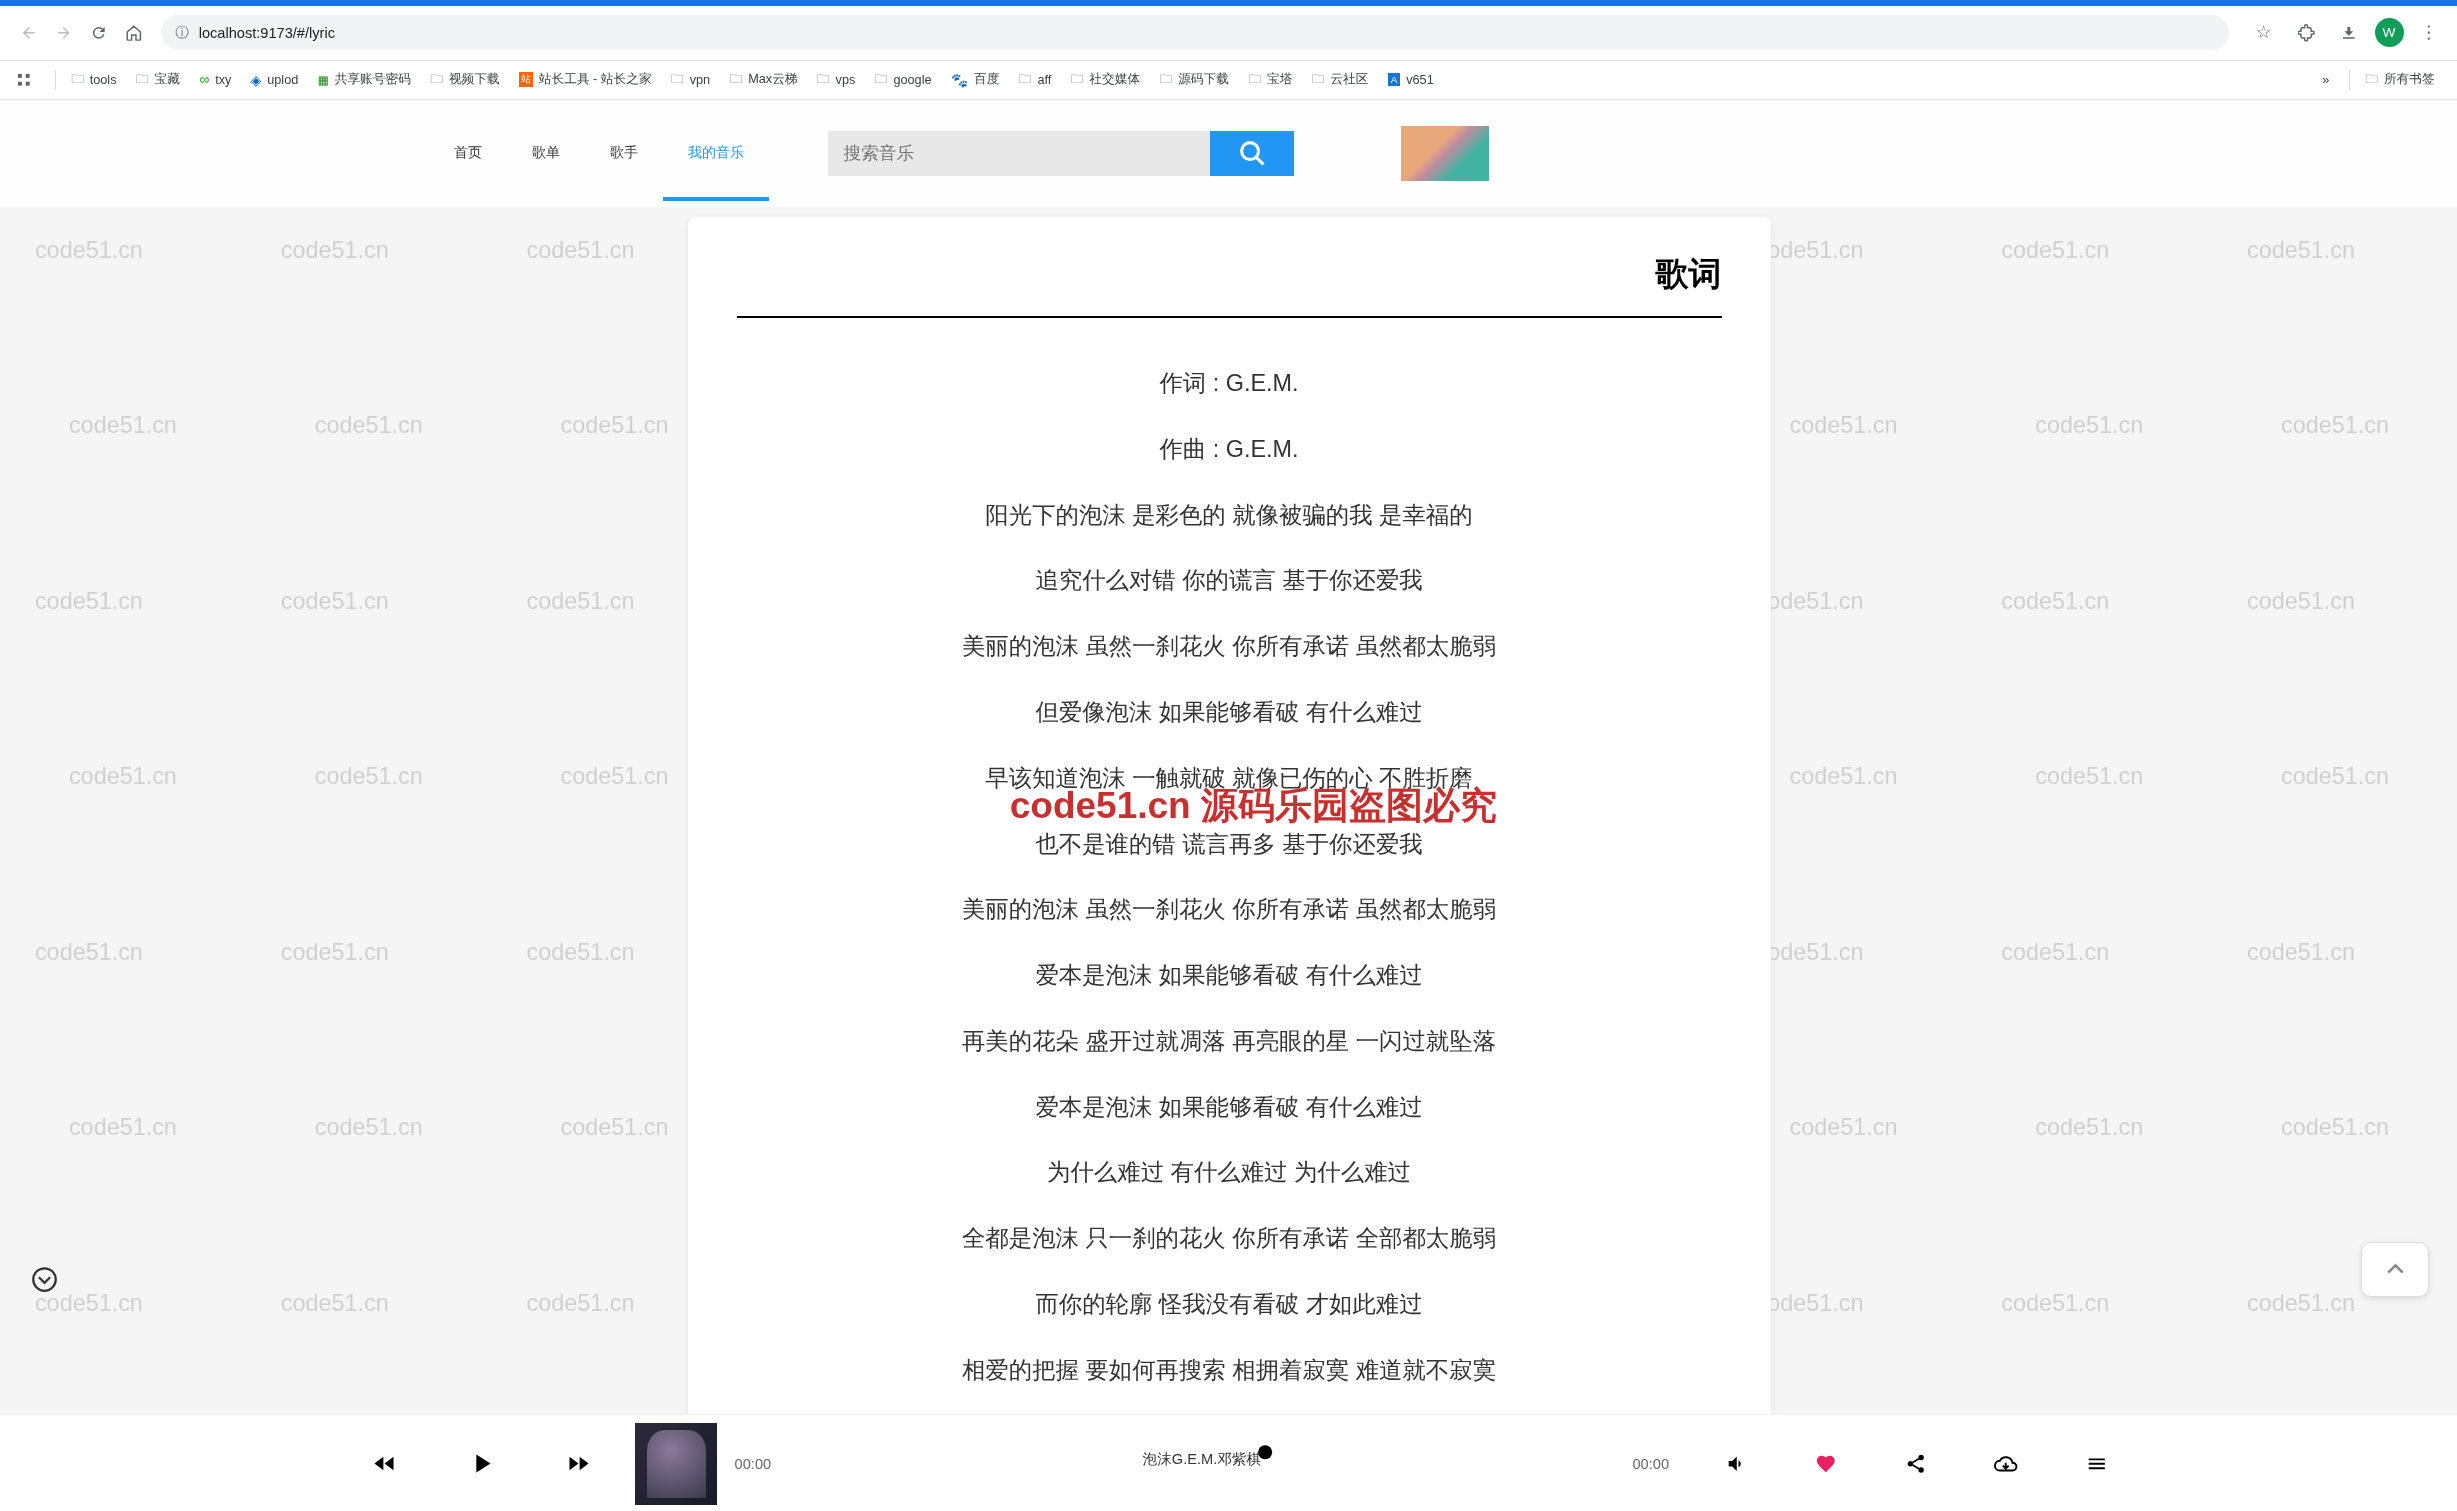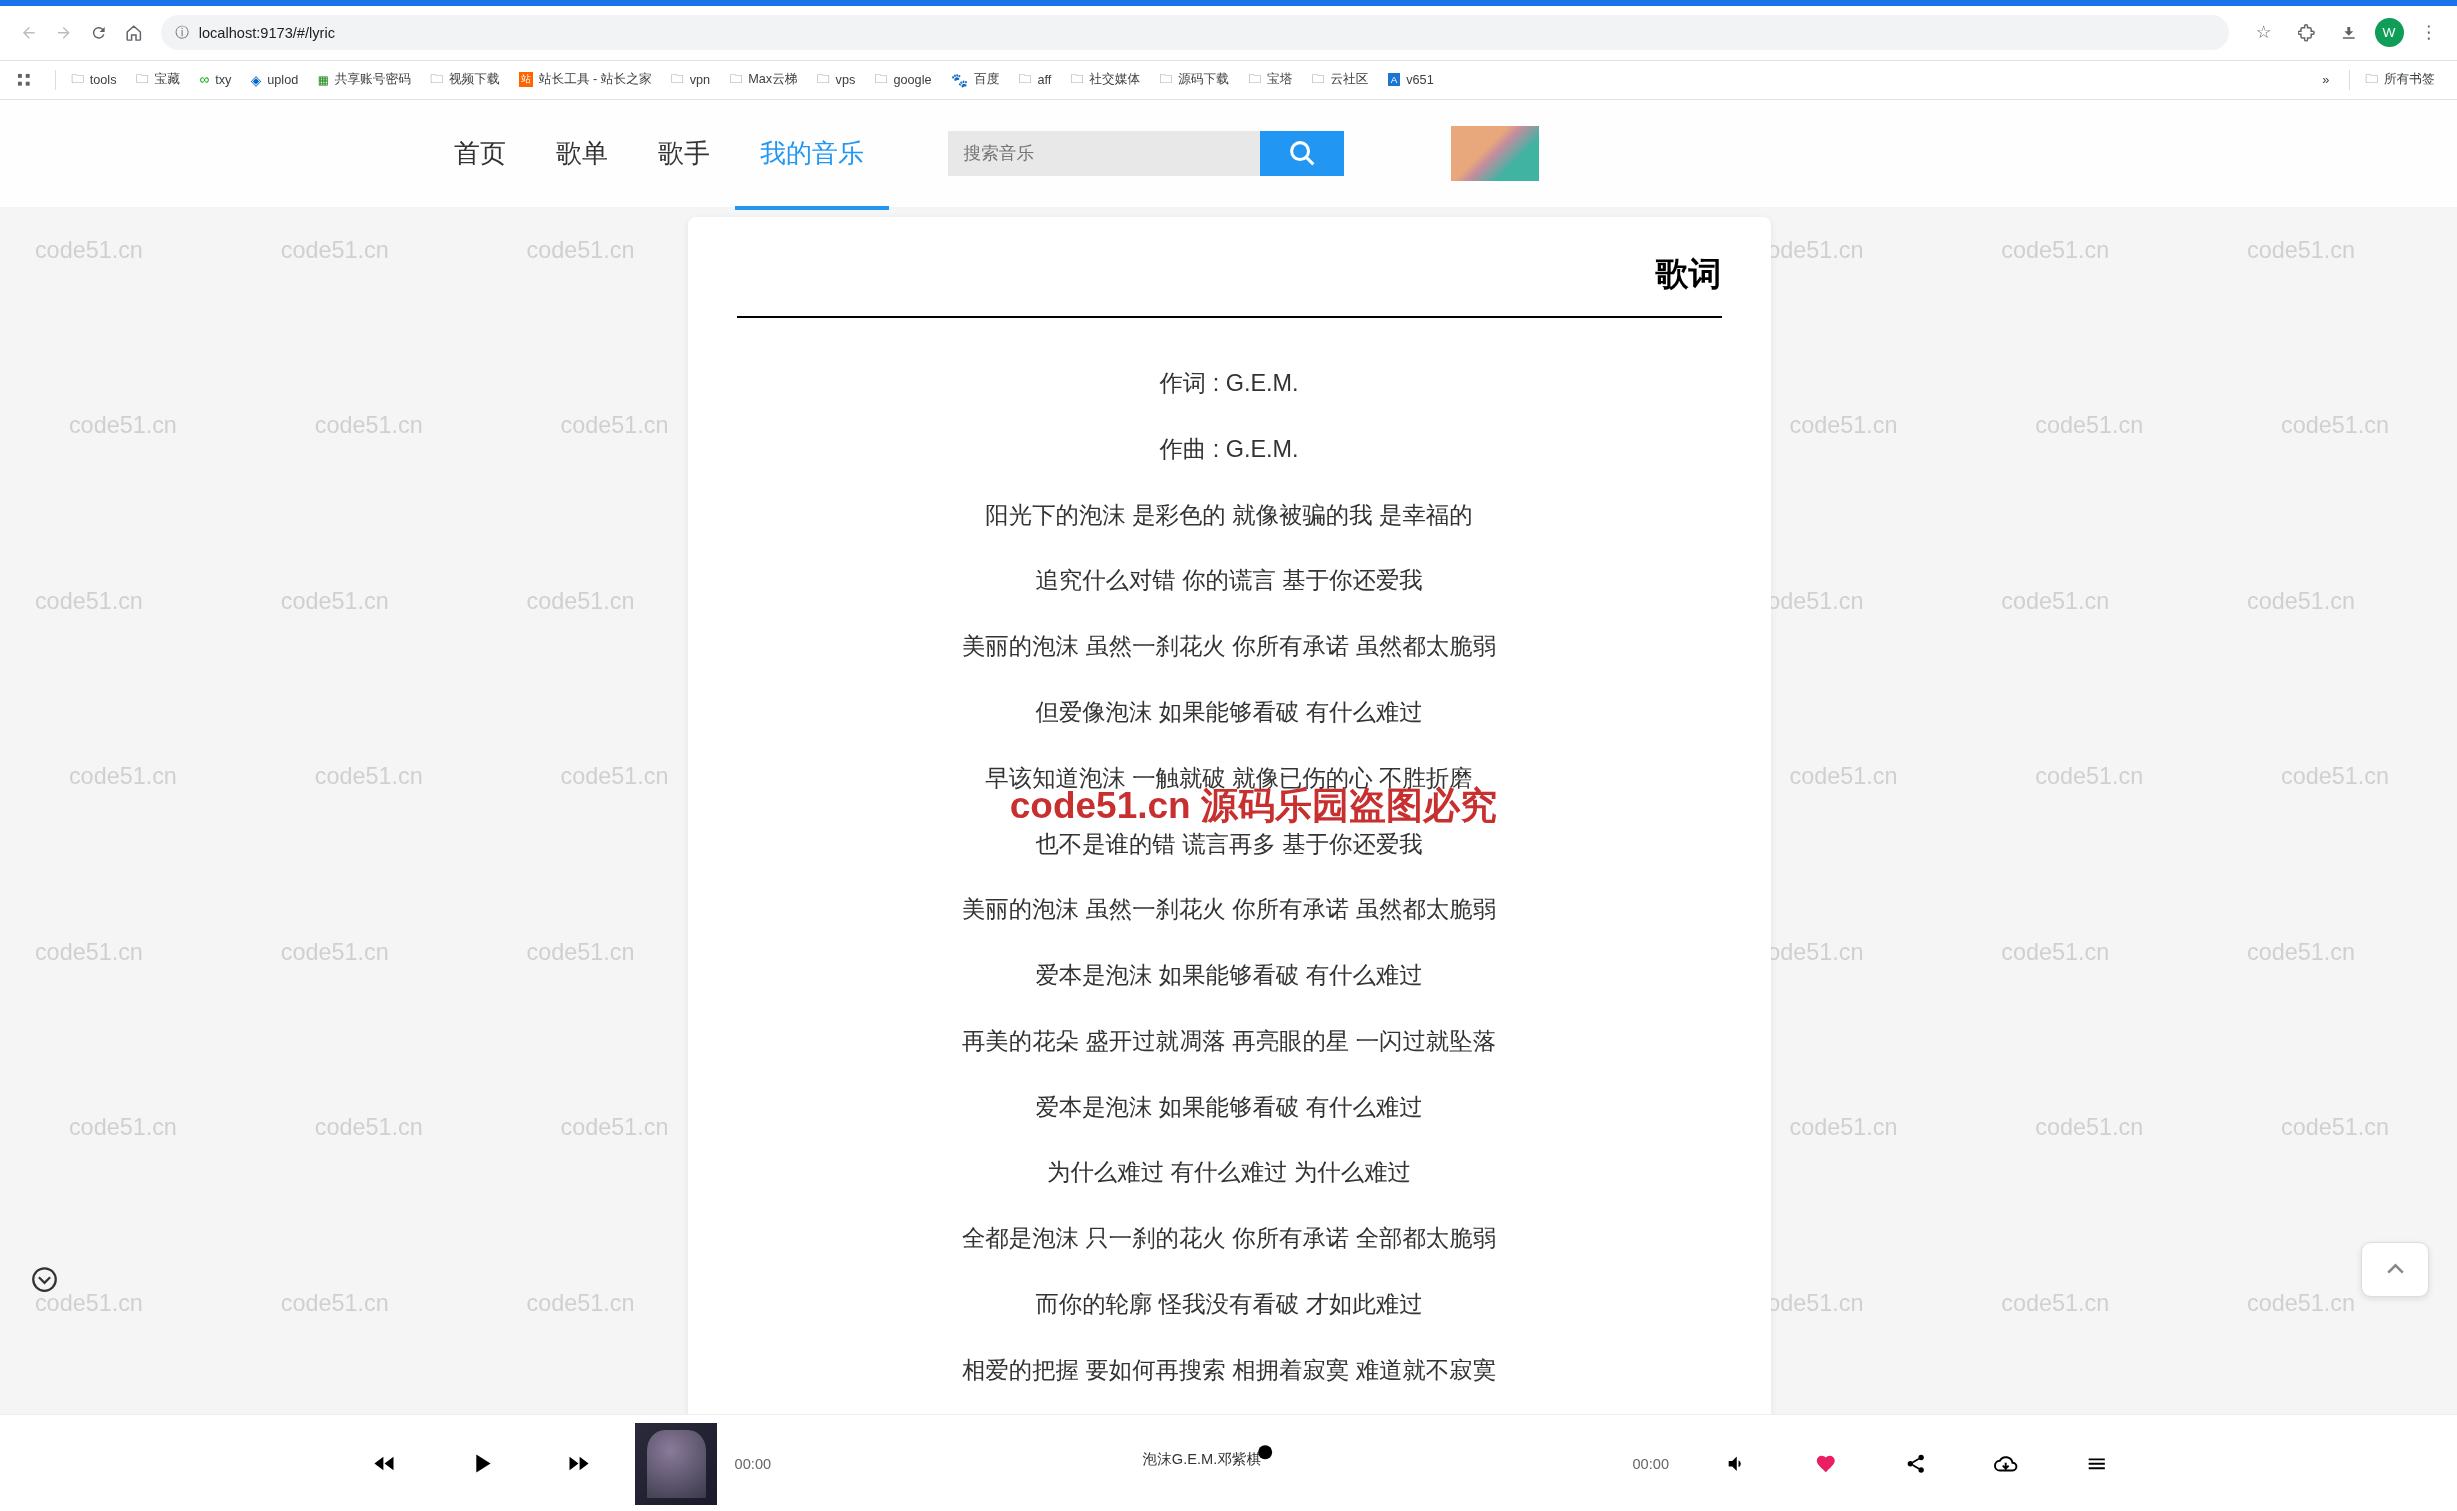--- a/index.html
+++ b/index.html
@@ -24,25 +24,25 @@
 .folder-icon { color: #5f6368; }
 .bm-spacer { flex: 1; }
 
 
 .content-area { position: relative; height: calc(1512px - 5.9px - 55px - 39px - 98px); overflow: hidden; background: #f5f5f5; }
 .watermark-layer { position: absolute; inset: 0; pointer-events: none; }
 .wm-row { position: absolute; left: 0; right: 0; display: flex; justify-content: space-around; color: #d0d0d0; font-size: 23.4px; font-weight: 400; }
 
 
 .app-header { position: relative; height: 107px; background: rgba(255,255,255,0.85); display: flex; align-items: center; padding: 0 429px; z-index: 10; }
-.nav-link { padding: 11.7px 25px; font-size: 26px; color: #333; cursor: pointer; position: relative; }
+.nav-link { padding: 11.7px 25px; font-size: 14px; color: #333; cursor: pointer; position: relative; }
 .nav-link.active { color: #2196f3; }
 .nav-link.active::after { content: ''; position: absolute; bottom: -27px; left: 0; right: 0; height: 3.9px; background: #2196f3; }
 .search-box { display: flex; margin-left: 59px; }
-.search-input { width: 312px; height: 45px; background: #e8e8e8; border: none; padding: 0 15.6px; font-size: 17.6px; color: #666; outline: none; }
+.search-input { width: 382px; height: 45px; background: #e8e8e8; border: none; padding: 0 15.6px; font-size: 17.6px; color: #666; outline: none; }
 .search-btn { width: 84px; height: 45px; background: #2196f3; display: flex; align-items: center; justify-content: center; color: #fff; }
 .user-pic { width: 88px; height: 55px; margin-left: 107px; background: linear-gradient(135deg, #e8a87c 40%, #c38d9e 50%, #41b3a3 70%); }
 
 
 .lyrics-card { position: relative; z-index: 5; width: 1083px; margin: 9.8px auto 0; background: #fff; border-radius: 7.8px; padding: 35px 49px 39px; box-shadow: 0 2px 7.8px rgba(0,0,0,0.08); }
 .lyrics-title { text-align: right; font-size: 33px; font-weight: 700; padding-bottom: 19.5px; border-bottom: 2px solid #000; margin-bottom: 49px; }
 .lyrics-line { text-align: center; font-size: 23.4px; color: #333; margin-bottom: 33px; line-height: 1.4; }
 .overlay-text { position: absolute; z-index: 20; color: #c83030; font-size: 37px; font-weight: 700; left: 50%; transform: translateX(-45%); top: 681px; pointer-events: none; }
 
 

